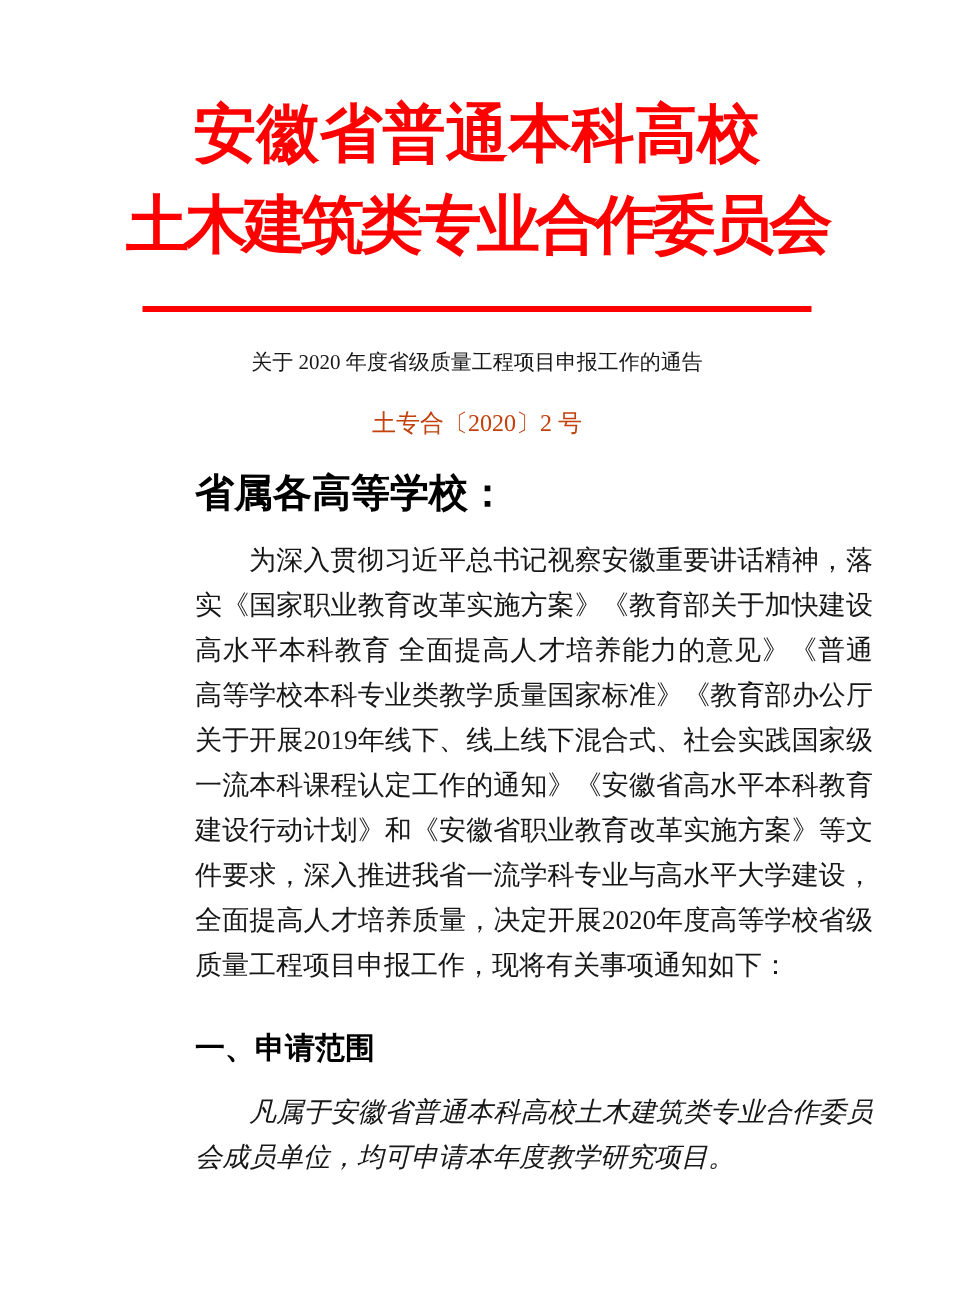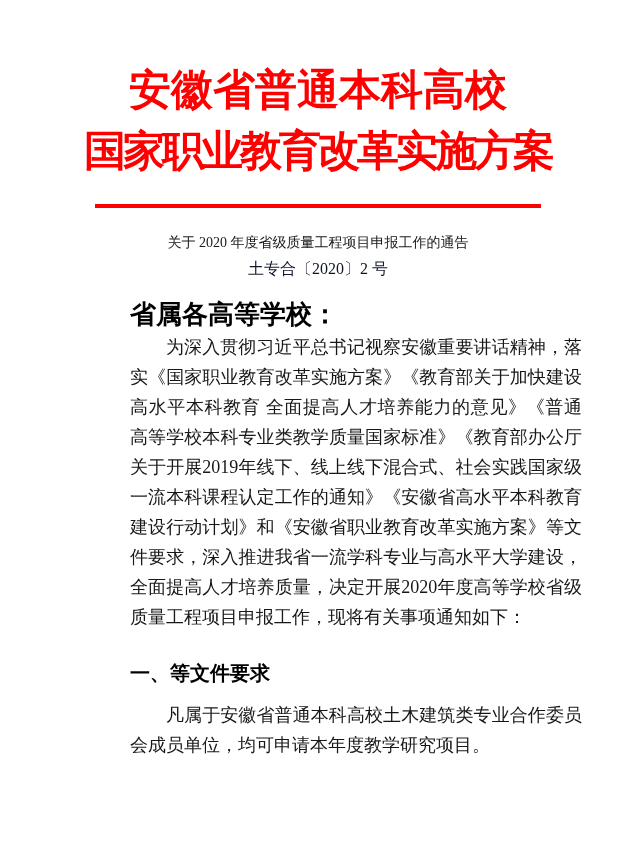--- a/index.html
+++ b/index.html
@@ -35,82 +35,83 @@
     background: #fe0000;
   }
   .notice-title {
     margin-top: 20px;
     text-align: center;
     font-size: 14px;
     line-height: 30px;
     color: #171717;
   }
   .doc-number {
-    margin-top: 0;
+    margin-top: 14px;
     text-align: center;
     font-size: 16px;
     line-height: 22px;
-    color: #0f172a;
+    color: #c2410c;
   }
   .content {
     margin: 0 92px;
     width: 452px;
   }
   .salutation {
     margin-top: 20px;
     font-size: 26px;
     line-height: 30px;
     font-weight: bold;
     color: #000000;
   }
   .body-paragraph {
-    margin-top: 2px;
+    margin-top: 14px;
     font-size: 18px;
     line-height: 30px;
     text-align: justify;
     text-indent: 2em;
     color: #171717;
   }
   .section-heading {
     margin-top: 26px;
     font-size: 20px;
     line-height: 30px;
     font-weight: bold;
     color: #000000;
   }
   .section-body {
     margin-top: 12px;
     font-size: 18px;
     line-height: 30px;
     text-align: justify;
     text-indent: 2em;
     color: #171717;
+    font-style: italic;
   }
 </style>
 </head>
 <body>
 
 <div class="page">
 
   <div class="org-title">
     <div class="line1">安徽省普通本科高校</div>
-    <div class="line2">国家职业教育改革实施方案</div>
+    <div class="line2">土木建筑类专业合作委员会</div>
   </div>
 
   <div class="header-divider"></div>
 
   <div class="notice-title">关于 2020 年度省级质量工程项目申报工作的通告</div>
 
   <div class="doc-number">土专合〔2020〕2 号</div>
 
   <div class="content">
 
     <div class="salutation">省属各高等学校：</div>
 
     <div class="body-paragraph">为深入贯彻习近平总书记视察安徽重要讲话精神，落实《国家职业教育改革实施方案》《教育部关于加快建设高水平本科教育 全面提高人才培养能力的意见》《普通高等学校本科专业类教学质量国家标准》《教育部办公厅关于开展2019年线下、线上线下混合式、社会实践国家级一流本科课程认定工作的通知》《安徽省高水平本科教育建设行动计划》和《安徽省职业教育改革实施方案》等文件要求，深入推进我省一流学科专业与高水平大学建设，全面提高人才培养质量，决定开展2020年度高等学校省级质量工程项目申报工作，现将有关事项通知如下：</div>
 
-    <div class="section-heading">一、等文件要求</div>
+    <div class="section-heading">一、申请范围</div>
 
     <div class="section-body">凡属于安徽省普通本科高校土木建筑类专业合作委员会成员单位，均可申请本年度教学研究项目。</div>
 
   </div>
 
 </div>
 
 </body></html>

